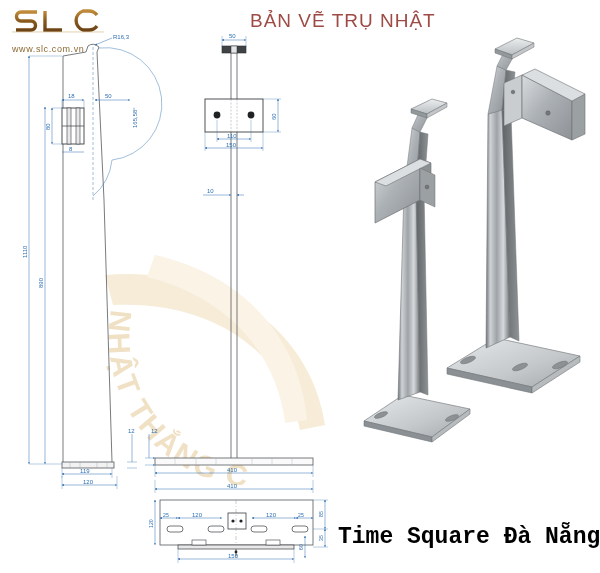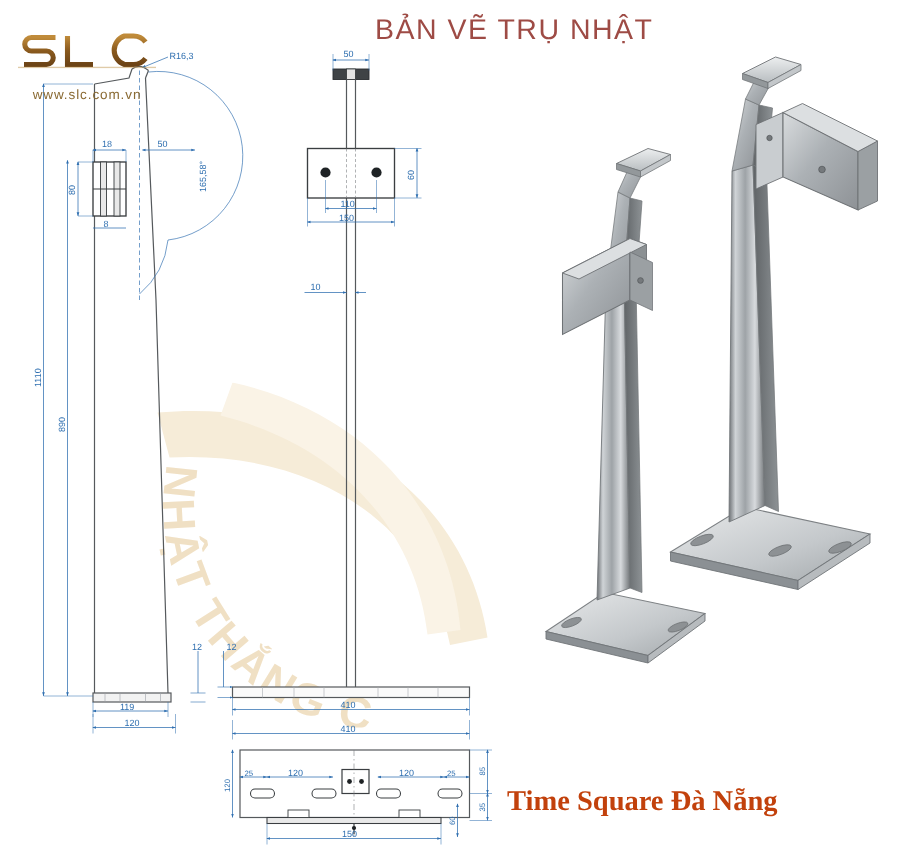--- a/index.html
+++ b/index.html
@@ -12,34 +12,34 @@
   }
   #stage{position:relative;width:600px;height:573px;overflow:hidden;background:#fff;}
 
   
   .watermark{
     position:absolute;left:95px;top:255px;width:300px;height:230px;
     pointer-events:none;user-select:none;z-index:0;
   }
 
   
-  .logo{position:absolute;left:12px;top:19px;z-index:5;text-align:center;}
+  .logo{position:absolute;left:12px;top:6px;z-index:5;}
   .logo-url{font-size:9px;letter-spacing:0.6px;color:#8a6a33;margin-top:0px;}
 
   
   .title{
     position:absolute;left:250px;top:10px;
     font-size:19px;font-weight:normal;letter-spacing:1px;
     color:#9e4b45;font-family:"Liberation Sans", sans-serif;white-space:nowrap;
     z-index:5;
   }
   .footer-title{
     position:absolute;left:338px;top:524px;
-    font-size:19px;font-weight:bold;color:#c2410c;
-    font-family:Liberation Serif, serif;white-space:nowrap;z-index:6;
+    font-size:23px;font-weight:bold;color:#000000;
+    font-family:Liberation Mono, monospace;white-space:nowrap;z-index:6;
   }
 
   
   svg.layer{position:absolute;left:0;top:0;width:600px;height:573px;z-index:3;}
 
   .dimtxt{
     font-family:"Liberation Sans", sans-serif;
     font-size:6px;fill:#2f6fb0;
   }
   .dimtxt.sm{font-size:5.2px;}

